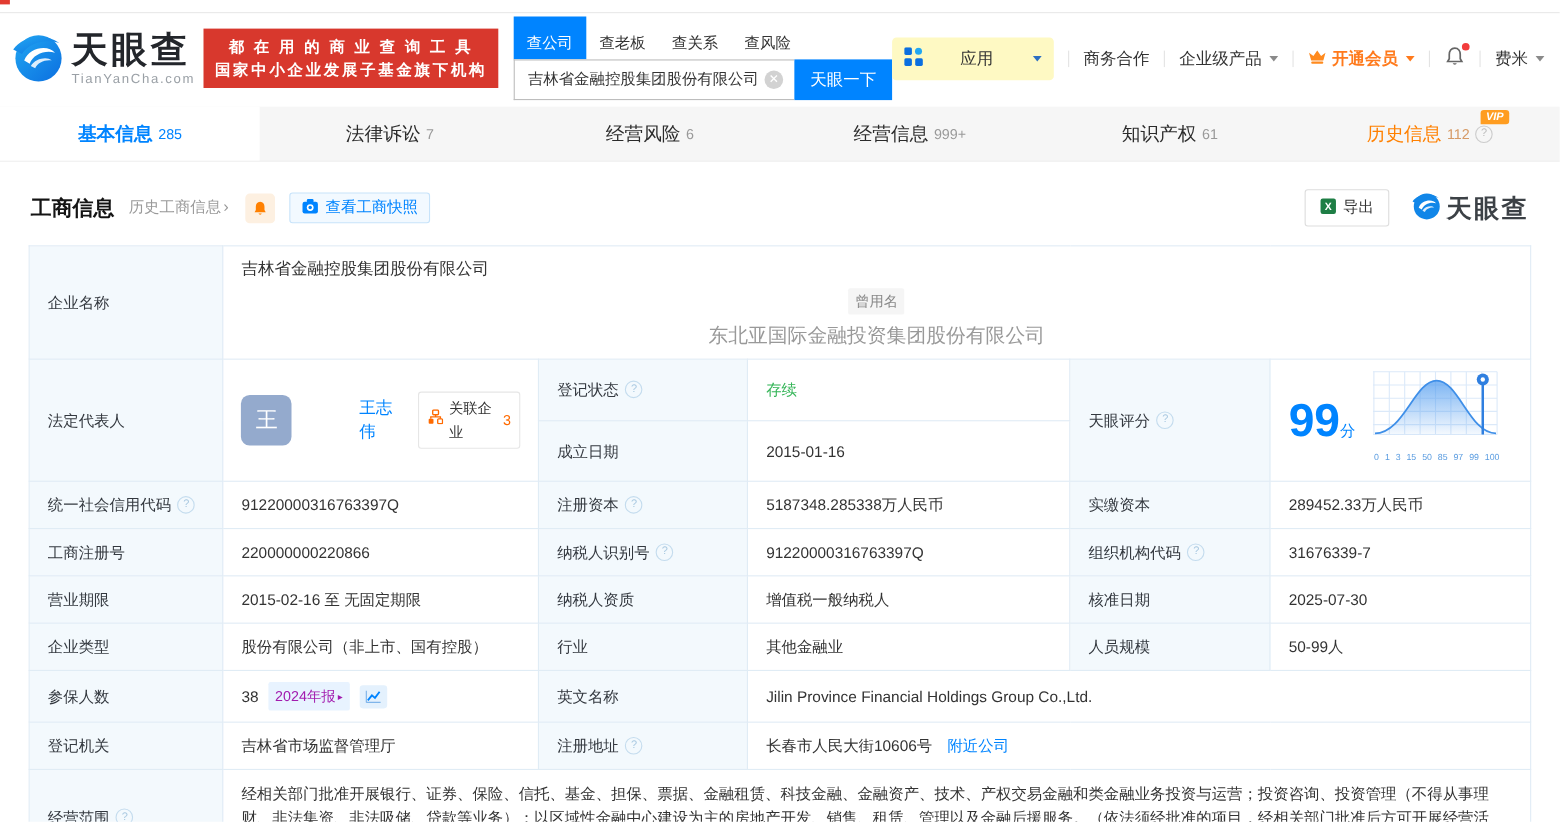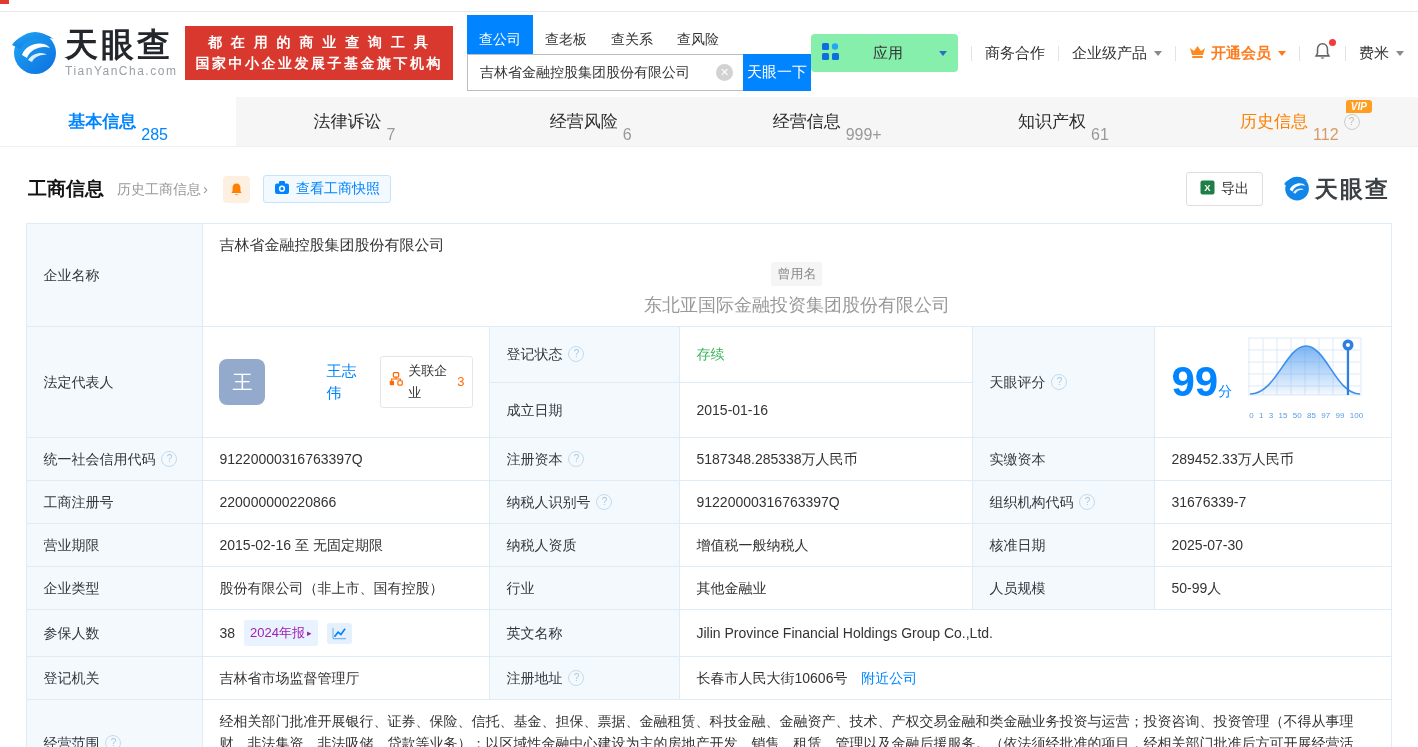--- a/index.html
+++ b/index.html
@@ -23,39 +23,39 @@
   .search-tabs { display:flex; align-items:flex-end; font-size:14px; }
   .search-tab { padding:16px 12px 5px; cursor:pointer; color:#333; }
   .search-tab.active { background:#0084ff; color:#fff; }
   .search-row { display:flex; }
   .search-input-wrap { position:relative; flex:1; }
   .search-input { width:100%; height:37px; border:1px solid #bdbdbd; border-right:none;
                   padding:0 34px 0 12px; font-size:14px; color:#333; outline:none;
                   font-family:"Liberation Sans",sans-serif; }
   .clear-icon { position:absolute; right:10px; top:10px; width:17px; height:17px; border-radius:50%;
                 background:#d2d2d2; color:#fff; font-size:11px; line-height:17px; text-align:center; cursor:pointer; }
-  .search-btn { width:68px; height:37px; background:#0084ff; color:#fff; border:none; font-size:15px;
+  .search-btn { width:89px; height:37px; background:#0084ff; color:#fff; border:none; font-size:15px;
                 cursor:pointer; font-family:"Liberation Sans",sans-serif; }
   .nav { margin-left:auto; display:flex; align-items:center; gap:13px; font-size:15px; color:#333; white-space:nowrap; }
   .nav-sep { width:1px; height:15px; background:#e3e3e3; }
   .nav-item { display:flex; align-items:center; gap:5px; cursor:pointer; }
-  .nav-apps { background:#86efac; padding:9px 11px; border-radius:4px;gap:34px; }
+  .nav-apps { background:#fef9c3; padding:9px 11px; border-radius:4px;gap:34px; }
   .caret { display:inline-block; width:0; height:0; border-left:4px solid transparent; border-right:4px solid transparent;
            border-top:5px solid #8a8a8a; margin-left:2px; }
   .caret.blue { border-top-color:#2d6fc2; }
   .caret.orange { border-top-color:#ff7a1c; }
   .nav-vip { color:#ff7a1c; font-weight:bold; }
   .bell-wrap { position:relative; cursor:pointer; }
   .red-dot { position:absolute; top:-3px; right:-4px; width:7px; height:7px; background:#f23c3c; border-radius:50%; }
 
   
   .tabbar { display:flex; height:50px; background:#f6f6f6; margin-top:3px; border-bottom:1px solid #f0f0f0; }
   .tab { flex:1; display:flex; align-items:center; justify-content:center; gap:5px;
          font-size:17px; color:#2b2b2b; cursor:pointer; position:relative; }
-  .tab .count { font-size:16px; color:#999; position:relative; top:13px; }
+  .tab .count { font-size:13px; color:#999; position:relative; top:0; }
   .tab.active { background:#fff; color:#0084ff; font-weight:bold; }
   .tab.active .count { color:#0084ff; font-weight:normal; }
   .tab.vip-tab { color:#ff8000; }
   .tab.vip-tab .count { color:#c99; color:#d69a66; }
   .vip-badge { position:absolute; top:3px; right:46px; background:#ff9d21; color:#fff; font-size:10px;
                font-style:italic; font-weight:bold; padding:1px 5px; border-radius:3px 3px 3px 0; }
   .help-circle { width:16px; height:16px; border-radius:50%; border:1px solid #ccc; color:#bbb;
                  font-size:10px; display:inline-flex; align-items:center; justify-content:center; flex:none; }
   .help-circle.blueish { border-color:#c4dcee; color:#a8c8e0; }
 

